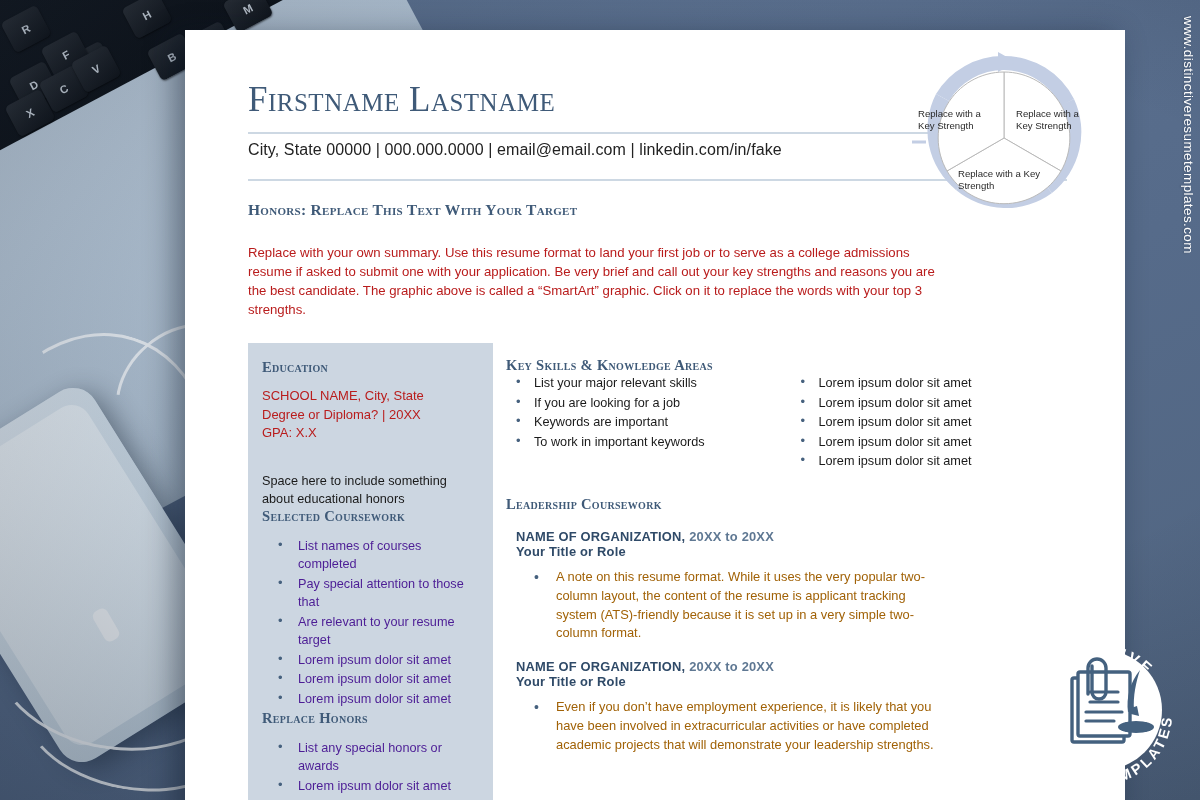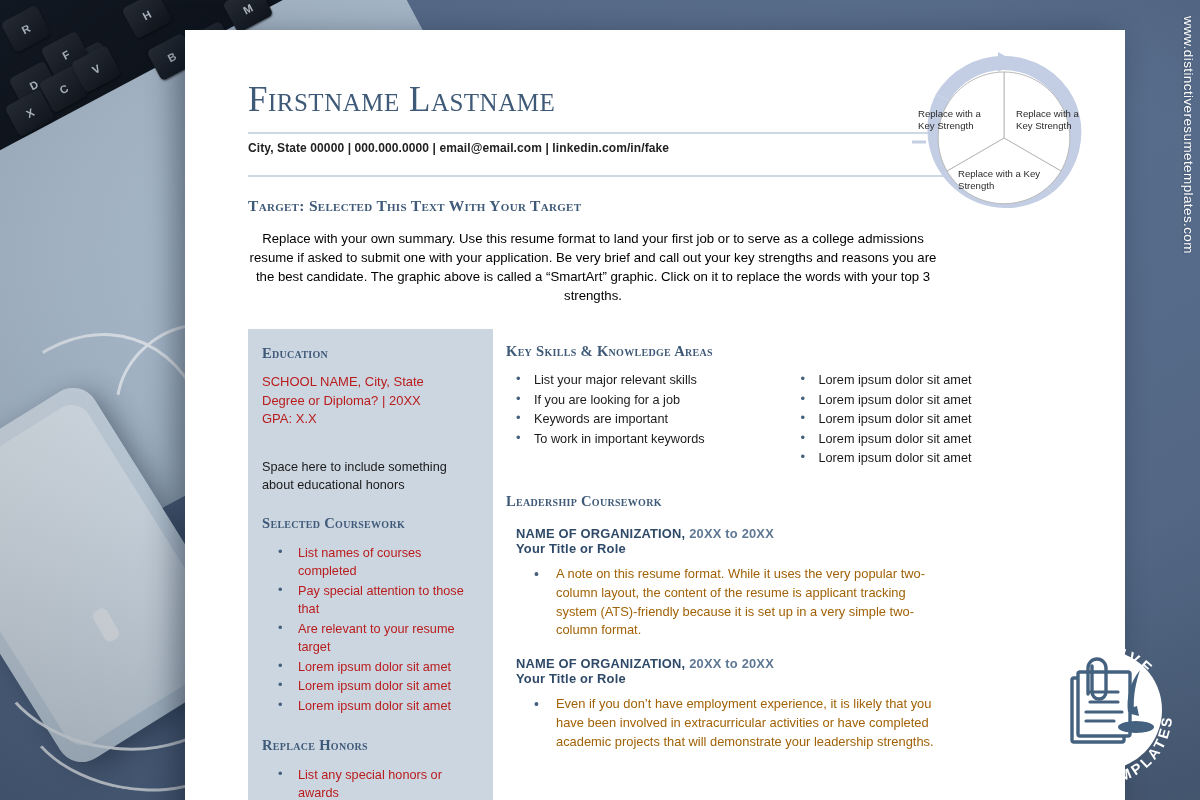--- a/index.html
+++ b/index.html
@@ -84,68 +84,67 @@
   .page-inner { padding: 52px 58px 0 63px; position:relative; }
 
   
   .name {
     font-size:35px; color:#3f5a78; letter-spacing:.5px;
     font-family:"Liberation Serif", serif; font-variant: small-caps;
     font-weight:400; line-height:1.05; white-space:nowrap;
   }
   .rule { height:2px; background:#cdd8e3; margin:13px 0 0 0; }
   .contact {
-    font-size:12px; color:#222; padding:7px 0 7px 0; letter-spacing:.1px;font-weight:bold;
+    font-size:16px; color:#222; padding:7px 0 7px 0; letter-spacing:.1px;
   }
 
   .target {
     margin-top:20px; font-size:15.5px; color:#3f5a78; font-weight:700;
     font-family:"Liberation Serif", serif; font-variant: small-caps;
     letter-spacing:.3px;
   }
   .summary {
-    margin-top:14px; font-size:13.2px; color:#000000; line-height:1.45;
+    margin-top:24px; font-size:13.2px; color:#b91c1c; line-height:1.45;
     max-width:690px;
-    text-align:center;
   }
 
   
   .smartart { position:absolute; right:28px; top:20px; width:185px; height:175px; }
   .sa-label {
     position:absolute; font-size:9.6px; color:#2a2a2a; 
     line-height:1.25; font-family:"Liberation Sans", sans-serif;
   }
 
   
   .cols { display:flex; margin-top:24px; }
   .lcol { width:245px; background:#ccd6e1; padding:16px 16px 30px 14px; min-height:480px; }
   .gap { width:13px; }
   .rcol { flex:1; padding:14px 0 0 0; }
 
   .h2 {
     font-size:14.6px; color:#3f5a78; font-weight:700;
     font-family:"Liberation Serif", serif; font-variant: small-caps;
     letter-spacing:.3px;
   }
-  .h2.sp { margin-top:21px; }
+  .h2.sp { }
   .edu-line { font-size:13px; color:#b91c1c; line-height:1.42; }
   .edu-block { margin-top:11px; }
   .edu-note { font-size:12.7px; color:#1a1a1a; line-height:1.42; margin-top:29px; }
 
   ul.bul { list-style:none; margin-top:12px; }
   ul.bul li {
-    position:relative; padding-left:36px; font-size:12.7px; color:#b91c1c;
+    position:relative; padding-left:36px; font-size:12.7px; color:#4c1d95;
     line-height:1.46; margin-bottom:1px;
   }
   ul.bul li::before {
     content:"•"; position:absolute; left:16px; top:-1px; color:#4a6party; color:#46617e; font-size:13px;
   }
 
   
-  .skills { display:flex; margin-top:11px; }
+  .skills { display:flex; }
   .skills ul { flex:1; list-style:none; }
   .skills ul.c2 { margin-left:8px; }
   .skills li {
     position:relative; padding-left:28px; font-size:12.7px; color:#1a1a1a;
     line-height:1.46; margin-bottom:1px;
   }
   .skills li::before {
     content:"•"; position:absolute; left:10px; top:-1px; color:#46617e; font-size:13px;
   }
 
@@ -229,21 +228,21 @@
       <div class="sa-label" style="left:6px; top:58px; width:68px;">Replace with a Key Strength</div>
       <div class="sa-label" style="left:104px; top:58px; width:68px;">Replace with a Key Strength</div>
       <div class="sa-label" style="left:46px; top:118px; width:92px;">Replace with a Key Strength</div>
     </div>
 
     <div class="name">Firstname Lastname</div>
     <div class="rule"></div>
     <div class="contact">City, State 00000  |  000.000.0000  |  email@email.com  |  linkedin.com/in/fake</div>
     <div class="rule"></div>
 
-    <div class="target">Target: Selected This Text With Your Target</div>
+    <div class="target">Honors: Replace This Text With Your Target</div>
     <div class="summary">Replace with your own summary. Use this resume format to land your first job or to serve as a college admissions resume if asked to submit one with your application. Be very brief and call out your key strengths and reasons you are the best candidate. The graphic above is called a “SmartArt” graphic. Click on it to replace the words with your top 3 strengths.</div>
 
     <div class="cols">
 
       <div class="lcol">
 
         <div class="h2">Education</div>
         <div class="edu-block">
           <div class="edu-line">SCHOOL NAME, City, State</div>
           <div class="edu-line">Degree or Diploma? | 20XX</div>

